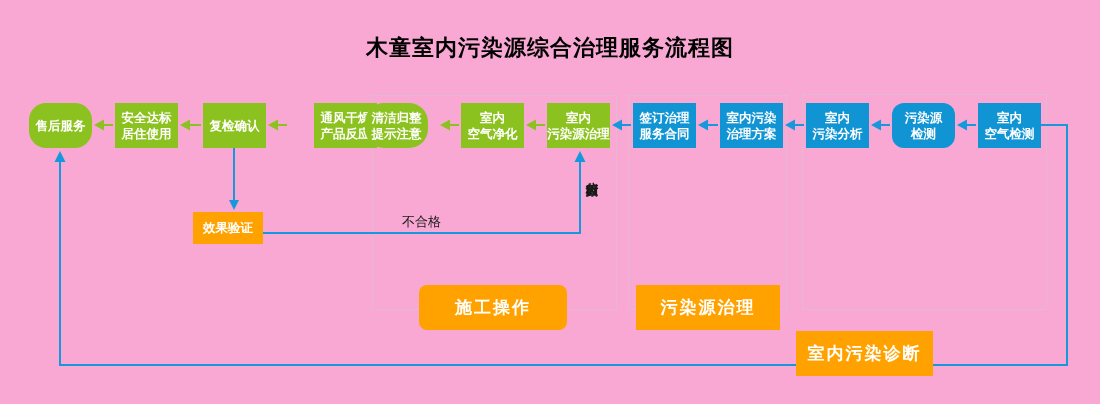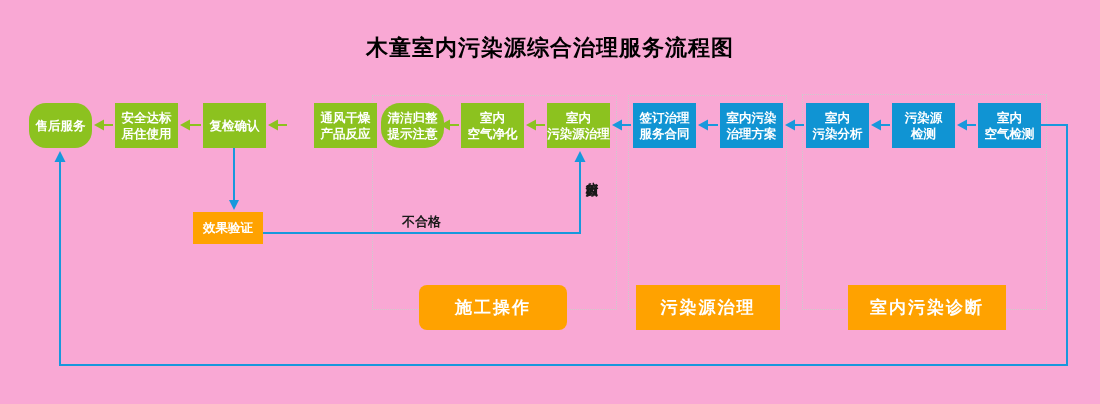--- a/index.html
+++ b/index.html
@@ -26,21 +26,21 @@
     position:absolute;left:193px;top:212px;width:70px;height:32px;background:var(--orange);
     display:flex;align-items:center;justify-content:center;
     color:#fff;font-weight:bold;font-size:12.5px;
   }
   .group-label{
     position:absolute;top:285px;height:45px;background:var(--orange);
     display:flex;align-items:center;justify-content:center;
     color:#fff;font-weight:bold;font-size:17px;letter-spacing:2px;
   }
   .lbl-fail{
-    position:absolute;left:402px;top:213px;font-size:13px;font-weight:bold;color:#1a1a1a;
+    position:absolute;left:402px;top:213px;font-size:13px;font-weight:normal;color:#1a1a1a;
   }
   .lbl-analyze{
     position:absolute;left:583px;top:172px;writing-mode:vertical-rl;
     font-size:12.5px;font-weight:bold;color:#1a1a1a;letter-spacing:1px;
   }
   .overlay{position:absolute;left:0;top:0;}
   .arr-green line,.arr-green path{stroke:var(--green);stroke-width:2;fill:none;}
   .arr-green polygon{fill:var(--green);}
   .arr-blue line,.arr-blue path{stroke:var(--line-blue);stroke-width:2;fill:none;}
   .arr-blue polygon{fill:var(--line-blue);}
@@ -119,39 +119,39 @@
         <polygon points="60,151 54.5,162 65.5,162"></polygon>
     </g>
   </svg>
 
   <div class="step green" style="left:29px;border-radius:17px;">售后服务</div>
   <div class="step green" style="left:115px;">安全达标
 居住使用</div>
   <div class="step green" style="left:203px;font-family:Liberation Serif, serif;">复检确认</div>
   <div class="step green" style="left:278px;margin-left:36px;">通风干燥
 产品反应</div>
-  <div class="step green" style="left:381px;border-radius:19px;">清洁归整
+  <div class="step green" style="left:365px;border-radius:19px;">清洁归整
 提示注意</div>
   <div class="step green" style="left:461px;">室内
 空气净化</div>
   <div class="step green" style="left:547px;">室内
 污染源治理</div>
   <div class="step blue" style="left:720px;">室内污染
 治理方案</div>
   <div class="step blue" style="left:633px;">签订治理
 服务合同</div>
   <div class="step blue" style="left:806px;">室内
 污染分析</div>
-  <div class="step blue" style="left:892px;">污染源
+  <div class="step blue" style="left:892px;border-radius:12px;">污染源
 检测</div>
   <div class="step blue" style="left:978px;">室内
 空气检测</div>
 
   <div class="effect">效果验证</div>
 
   <div class="lbl-fail">不合格</div>
   <div class="lbl-analyze">分析原因</div>
 
   <div class="group-label" style="left:419px;width:148px;border-radius:8px;">施工操作</div>
   <div class="group-label" style="left:636px;width:144px;">污染源治理</div>
-  <div class="group-label" style="left:848px;width:158px;">室内污染诊断</div>
+  <div class="group-label" style="left:796px;width:137px;margin-top:46px;">室内污染诊断</div>
 
 </div>
 
 </body></html>

